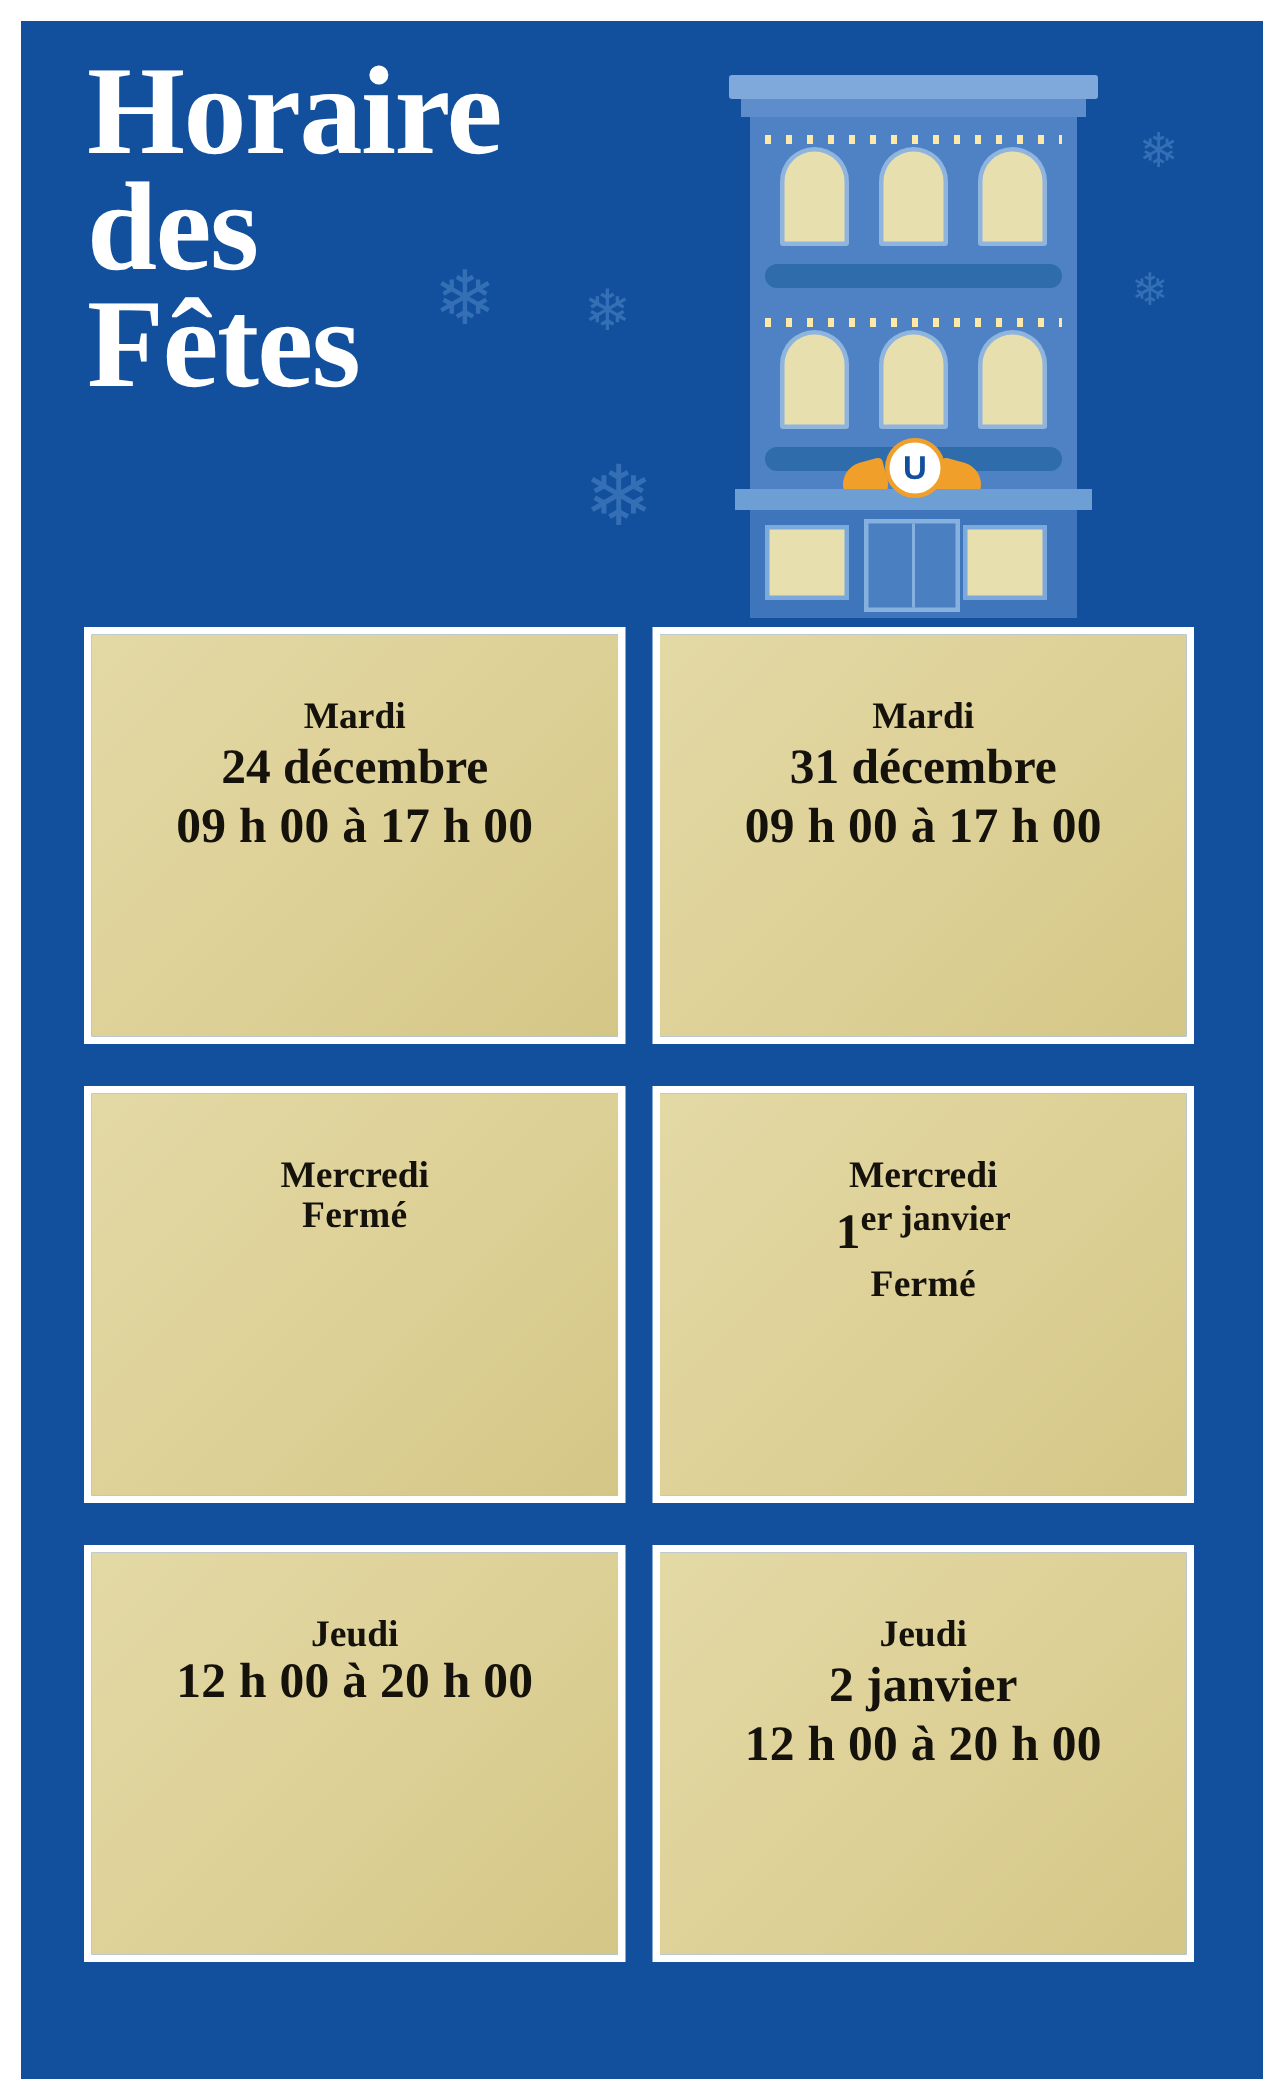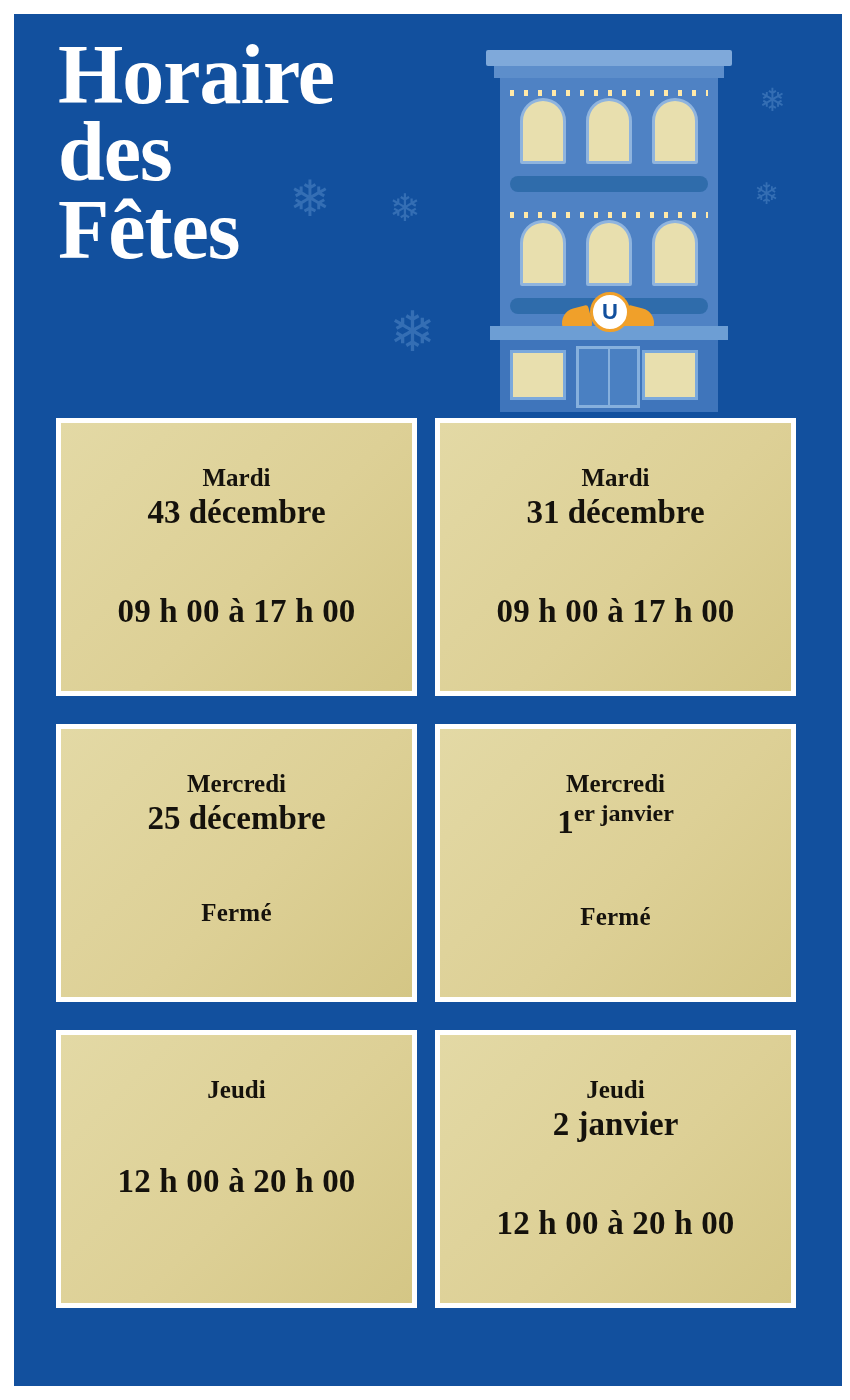--- a/index.html
+++ b/index.html
@@ -212,21 +212,20 @@
     line-height: 1.2;
     margin-top: 2px;
   }
   .card .date sup {
     font-size: 24px;
     vertical-align: super;
   }
   .card .hours {
     font-size: 33px;
     font-weight: bold;
-    margin-top: 60px;
     letter-spacing: 0.2px;
   }
   .card.closed .hours {
     font-size: 25px;
   }
 </style>
 </head>
 <body>
 
 <div class="poster">
@@ -272,33 +271,32 @@
         <div class="shop-win sw-l"></div>
         <div class="door"></div>
         <div class="shop-win sw-r"></div>
       </div>
     </div>
 
     <div class="grid">
 
       <div class="card">
         <div class="day">Mardi</div>
-        <div class="date"><span>43 décembre</span></div>
+        <div class="date"><span>24 décembre</span></div>
         <div class="hours">09 h 00 à 17 h 00</div>
       </div>
 
       <div class="card">
         <div class="day">Mardi</div>
         <div class="date"><span>31 décembre</span></div>
         <div class="hours">09 h 00 à 17 h 00</div>
       </div>
 
       <div class="card closed">
         <div class="day">Mercredi</div>
-        <div class="date"><span>25 décembre</span></div>
         <div class="hours">Fermé</div>
       </div>
 
       <div class="card closed">
         <div class="day">Mercredi</div>
         <div class="date"><span>1</span><sup>er janvier</sup></div>
         <div class="hours">Fermé</div>
       </div>
 
       <div class="card">

